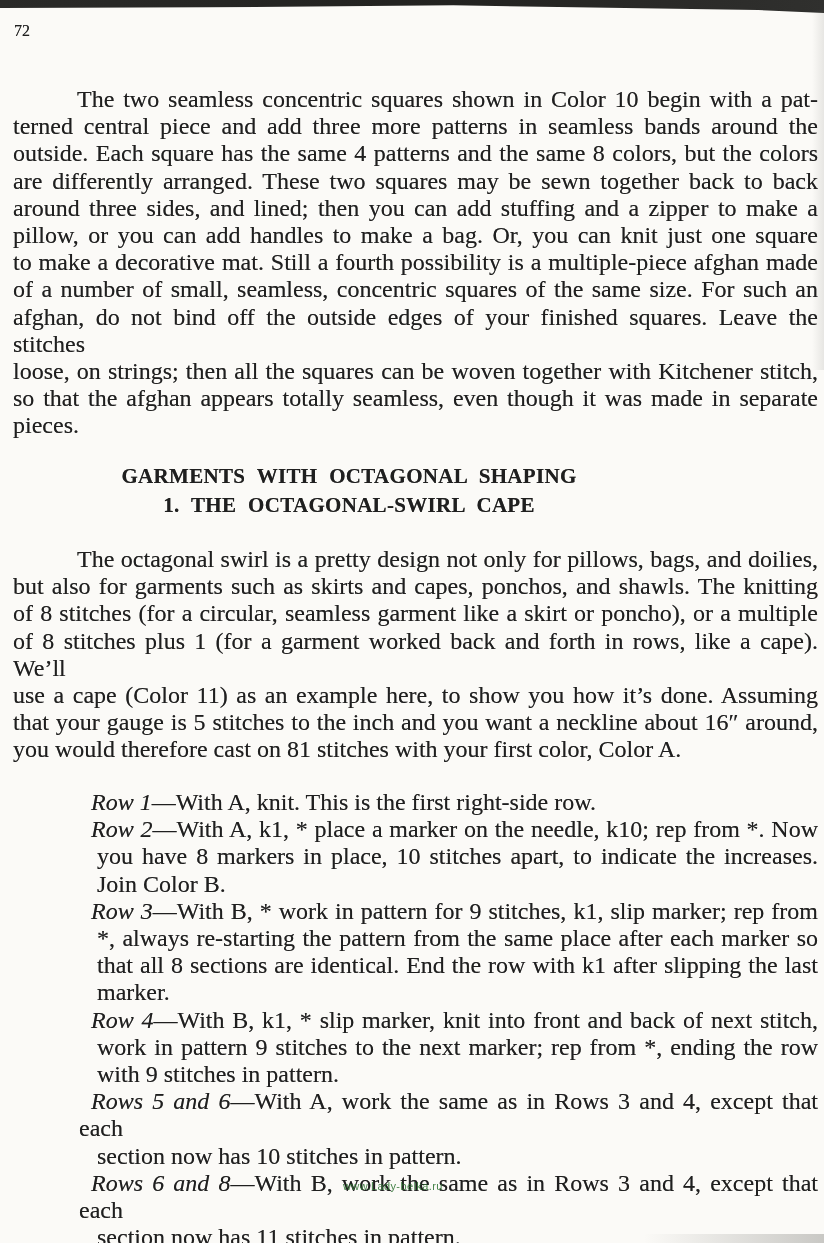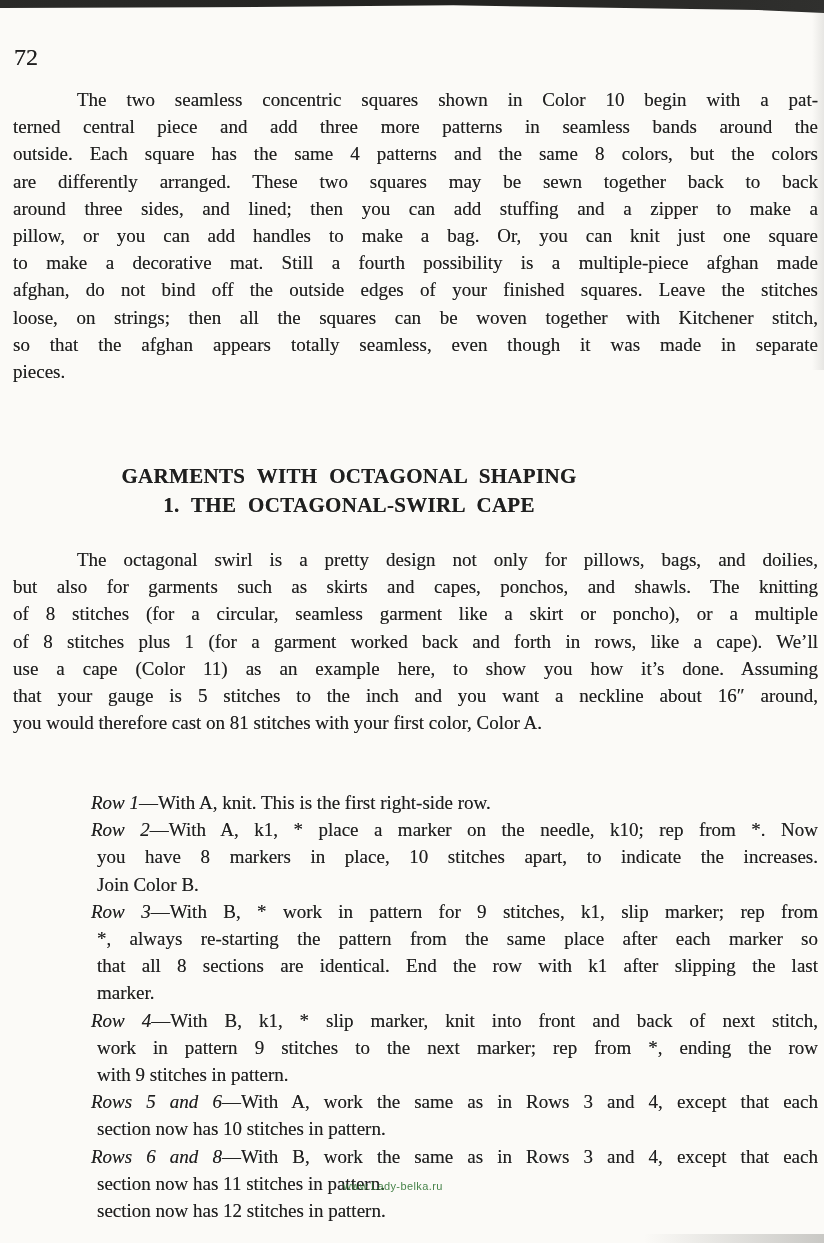--- a/index.html
+++ b/index.html
@@ -18,31 +18,31 @@
   }
   .right-shade{
     position:absolute;top:10px;right:0;width:12px;height:360px;
     background:linear-gradient(to left,rgba(110,110,105,0.14),rgba(110,110,105,0));
   }
   .smudge{
     position:absolute;bottom:0;right:0;width:180px;height:9px;
     background:linear-gradient(to left,rgba(70,70,65,0.28),rgba(70,70,65,0));
   }
   .page-number{
-    position:absolute;top:46px;left:14px;
-    font-size:24px;line-height:22px;
+    position:absolute;top:20px;left:14px;
+    font-size:16px;line-height:22px;
     text-shadow:0 0 0.5px rgba(25,25,25,0.6);
     text-align:right;
   }
   .para,.rows{position:absolute;left:13px;width:805px;}
   .para1{top:86px;}
   .para2{top:546px;}
   .rows{top:789px;}
   .line{
-    font-size:19px;line-height:27.2px;
+    font-size:24px;line-height:27.2px;
     text-align:justify;text-align-last:justify;text-justify:inter-word;
     text-shadow:0 0 0.5px rgba(25,25,25,0.55);
     font-family:Liberation Serif, serif;
   }
   .line.last{text-align-last:left;}
   .line.indent{text-indent:64px;}
   .line.item-first{padding-left:66px;}
   .line.item-cont{padding-left:84px;}
   .row-label{font-style:italic;margin-left:12px;}
   .heading{
@@ -71,20 +71,21 @@
   <div class="page-number">72</div>
 
   <div class="para para1" id="para1">
       <div class="line indent">The two seamless concentric squares shown in Color 10 begin with a pat-</div>
       <div class="line">terned central piece and add three more patterns in seamless bands around the</div>
       <div class="line">outside. Each square has the same 4 patterns and the same 8 colors, but the colors</div>
       <div class="line">are differently arranged. These two squares may be sewn together back to back</div>
       <div class="line">around three sides, and lined; then you can add stuffing and a zipper to make a</div>
       <div class="line">pillow, or you can add handles to make a bag. Or, you can knit just one square</div>
       <div class="line">to make a decorative mat. Still a fourth possibility is a multiple-piece afghan made</div>
+      <div class="line">of a number of small, seamless, concentric squares of the same size. For such an</div>
       <div class="line">afghan, do not bind off the outside edges of your finished squares. Leave the stitches</div>
       <div class="line">loose, on strings; then all the squares can be woven together with Kitchener stitch,</div>
       <div class="line">so that the afghan appears totally seamless, even though it was made in separate</div>
       <div class="line last">pieces.</div>
     </div>
 
   <div class="heading">
     <div class="heading-line">GARMENTS WITH OCTAGONAL SHAPING</div>
     <div class="heading-line">1. THE OCTAGONAL-SWIRL CAPE</div>
   </div>

